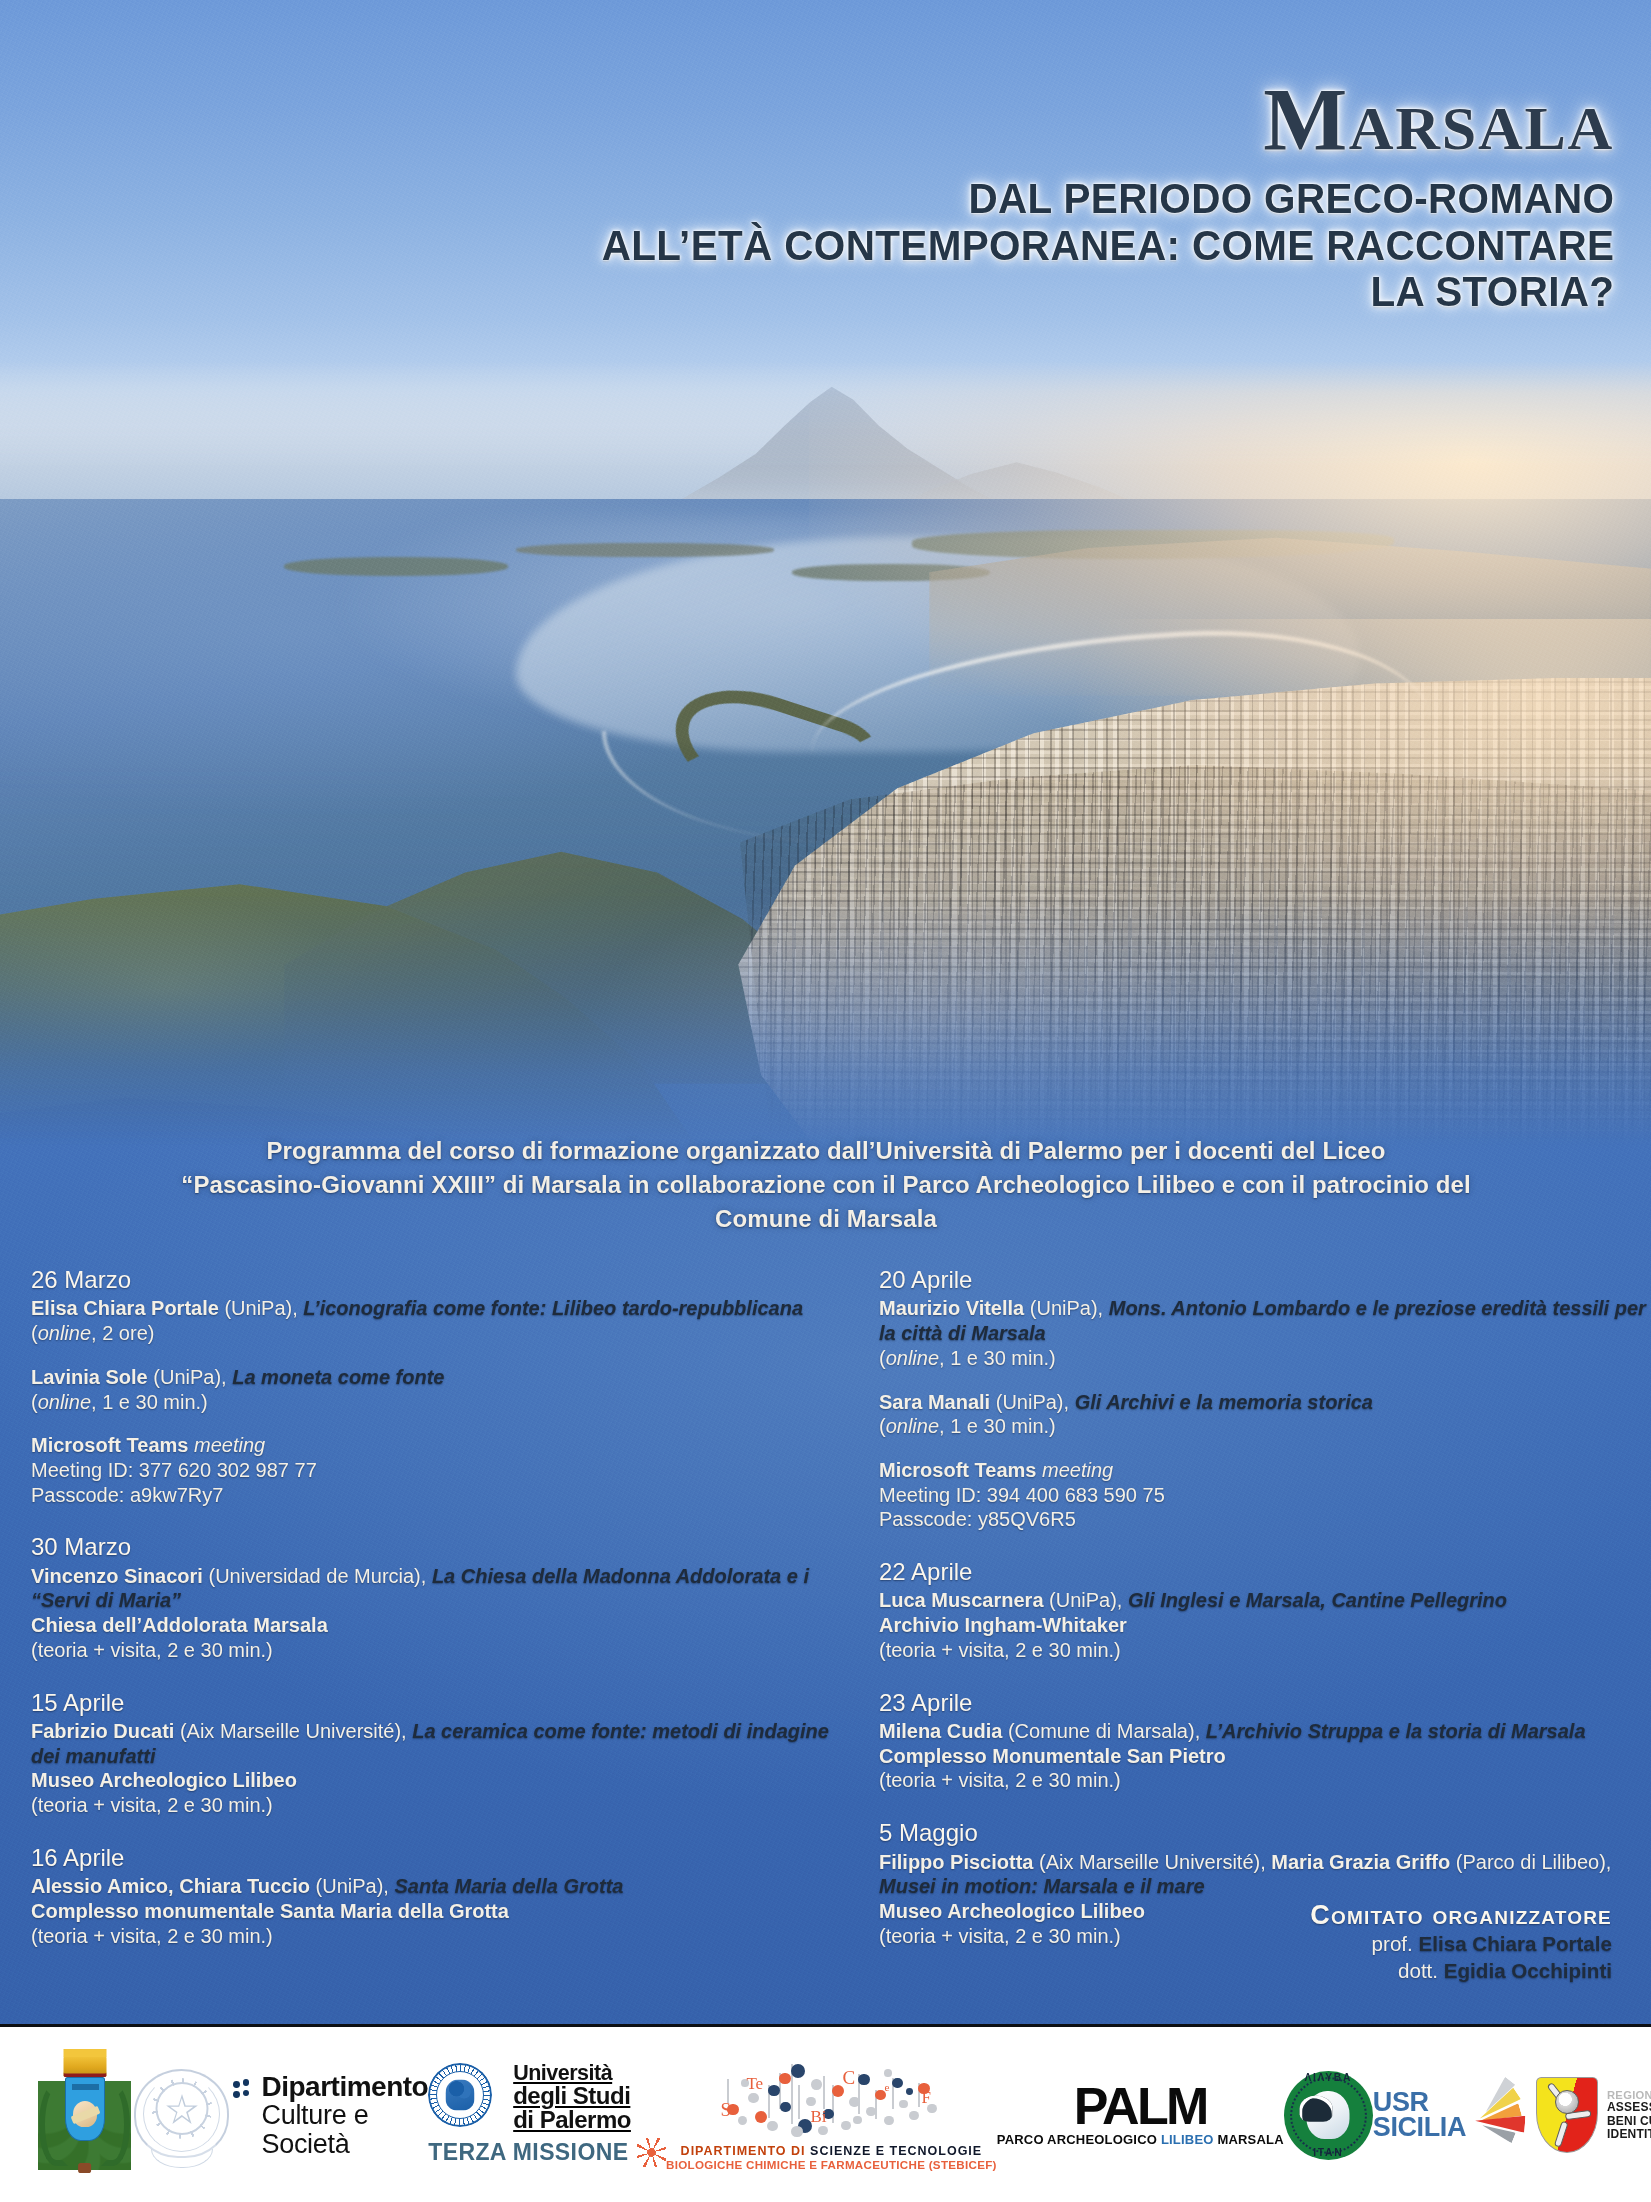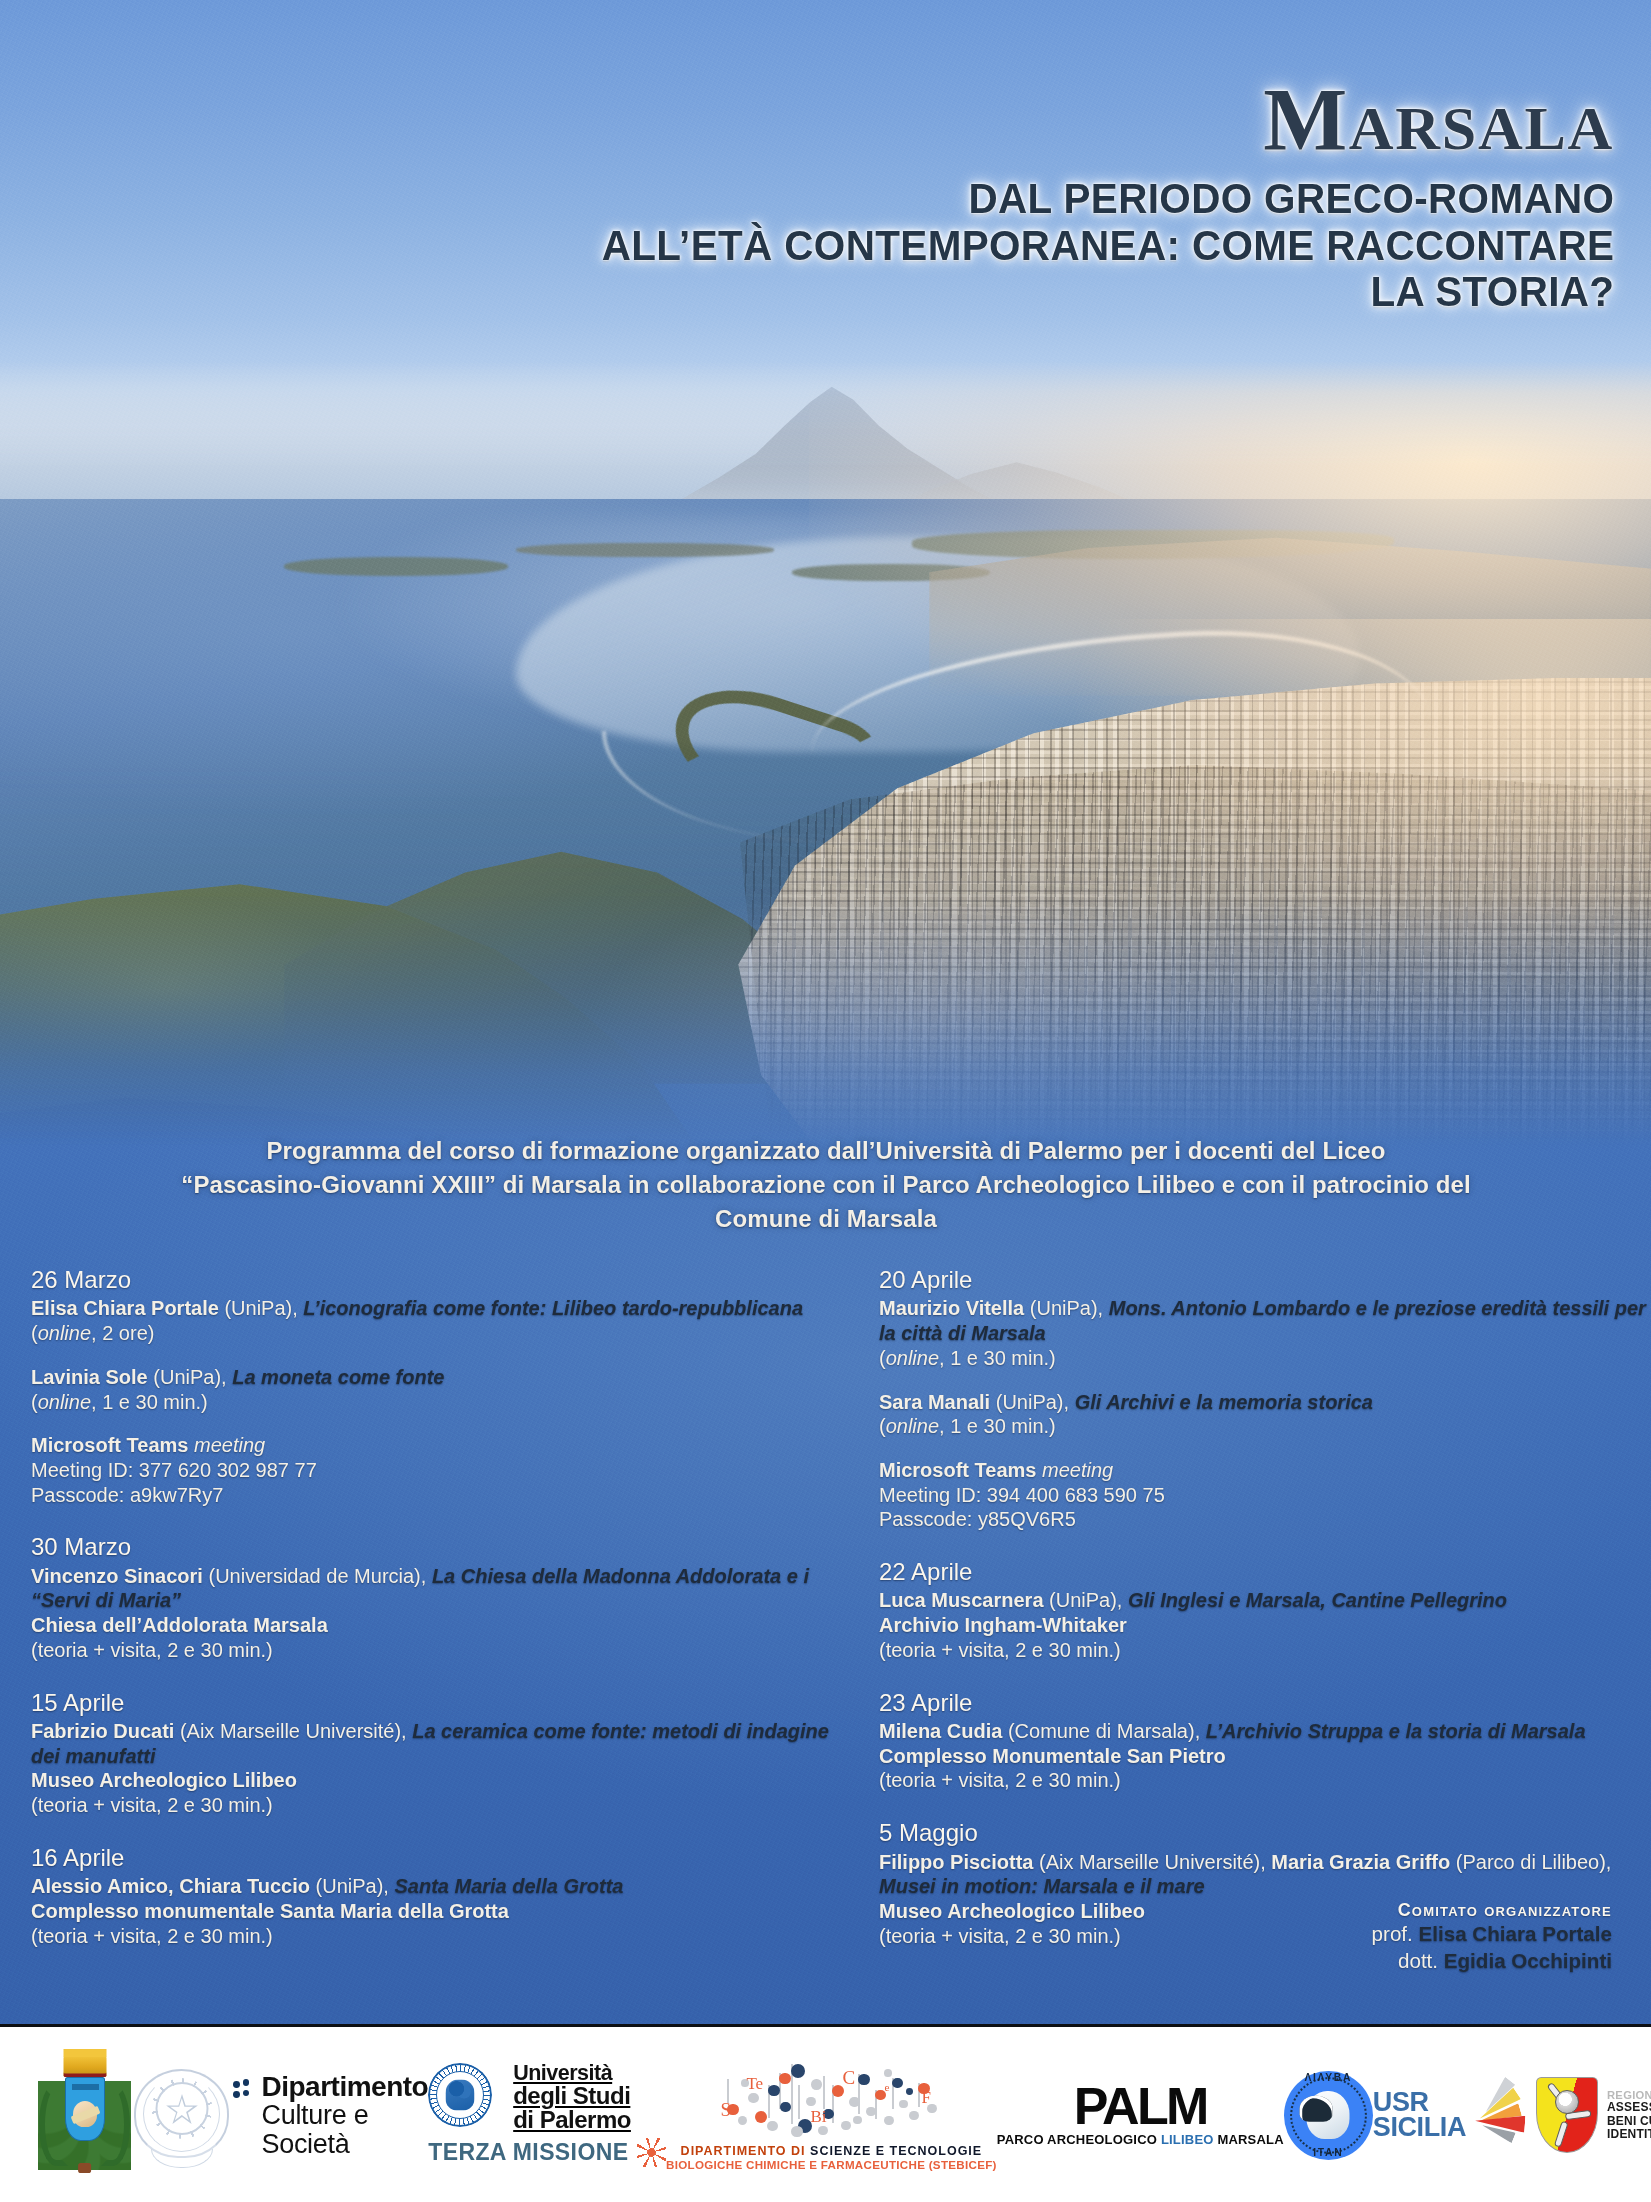--- a/index.html
+++ b/index.html
@@ -221,21 +221,21 @@
   .it  { font-style:italic; font-weight:700; color:#1e2b3c; }
   .itl { font-style:italic; font-weight:400; }
   .reg { font-weight:400; }
   .venue{ font-weight:700; }
 
   
   .committee{
     position:absolute; right:40px; top:1900px; text-align:right; z-index:6;
   }
   .comm-title{
-    font-weight:700; font-size:18px; font-variant:small-caps;
+    font-weight:700; font-size:27px; font-variant:small-caps;
     letter-spacing:1.2px; color:#fbf7ee;
     text-shadow:0 0.9px 1.7px rgba(14,30,58,.55);
   }
   .comm-line{
     font-size:20.6px; line-height:1.3; color:#f4f0e6;
     text-shadow:0 0.9px 1.7px rgba(14,30,58,.5);
   }
   .comm-line b{ color:#1f2c3d; }
 
   
@@ -426,21 +426,21 @@
   .steb .cap2{ font-size:11.6px; letter-spacing:0.3px; color:#e8603c; font-weight:700; white-space:nowrap; }
 
   
   .palm{ display:flex; flex-direction:column; align-items:center; }
   .palm .word{ font-size:52px; font-weight:700; letter-spacing:-2.6px; color:#0b0b0b; line-height:.88;
                font-family:"Liberation Sans",sans-serif; }
   .palm .sub{ font-size:13px; font-weight:700; letter-spacing:0.2px; line-height:1; margin-top:2.6px; white-space:nowrap; }
   .palm .sub .bk{ color:#0b0b0b; } .palm .sub .bl{ color:#2b6fb0; }
 
   
-  .coin{ position:relative; width:89px; height:89px; border-radius:50%; background:#3b82f6; flex:0 0 auto;}
+  .coin{ position:relative; width:89px; height:89px; border-radius:50%; background:#15803d; flex:0 0 auto;}
   .coin .rim{ position:absolute; inset:6px; border-radius:50%; border:2.6px dotted #17314a; }
   .coin .head{
     position:absolute; left:50%; top:50%; transform:translate(-50%,-50%);
     width:43px; height:48px; border-radius:48% 48% 42% 42%;
     background:linear-gradient(150deg,#ffffff 0%,#eef3f7 48%,#c9d8e4 100%);
   }
   .coin .hair{
     position:absolute; left:50%; top:50%; transform:translate(-86%,-74%);
     width:33px; height:26px; border-radius:52% 52% 30% 30%;
     background:#1c2b38;

